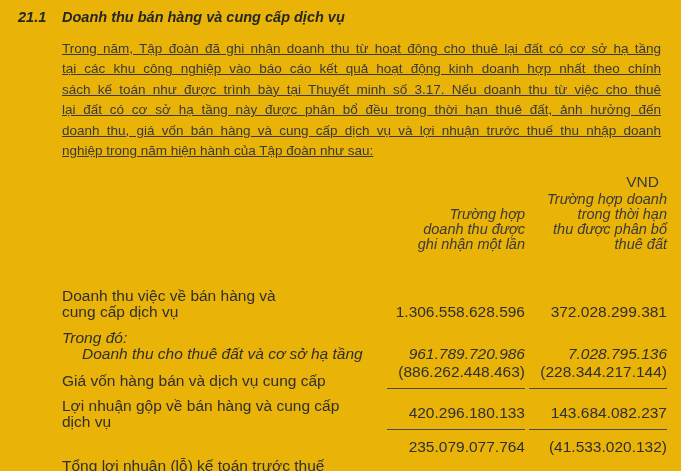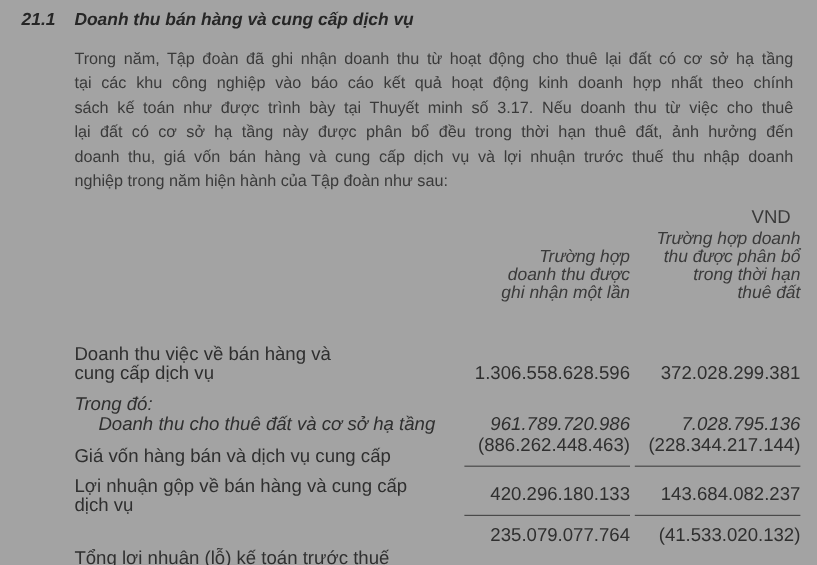--- a/index.html
+++ b/index.html
@@ -5,41 +5,42 @@
   * { margin: 0; padding: 0; box-sizing: border-box; }
   html, body { background: #ffffff; }
   body {
     width: 681px;
     height: 471px;
     overflow: hidden;
     font-family: "Liberation Sans", sans-serif;
     color: #333333;
     -webkit-font-smoothing: antialiased;
   }
-  .page { width: 681px; height: 471px; position: relative; background: #a3a3a3; }
+  .page { width: 681px; height: 471px; position: relative; background: #eab308; }
 
   
   .heading {
     display: flex;
     padding: 9px 0 0 18px;
     font-size: 14.5px;
     font-weight: bold;
     font-style: italic;
     color: #262626;
     line-height: 17px;
   }
   .h-num { width: 44px; flex: none; }
 
   
   .para {
     margin: 13px 0 0 62px;
     width: 599px;
     font-size: 13.5px;
     line-height: 20.4px;
     color: #3a3a3a;
+    text-decoration: underline;
   }
   .jline { text-align: justify; text-align-last: justify; white-space: normal; }
   .jline-last { text-align: left; text-align-last: left; }
 
   
   .table-area {
     margin-left: 62px;
     width: 605px;
     font-size: 15.5px;
     color: #2f2f2f;
@@ -113,22 +114,22 @@
     <div class="vnd">VND</div>
 
     <div class="hdr-row">
       <div class="hdr col1-hdr">
         <div>Trường hợp</div>
         <div>doanh thu được</div>
         <div>ghi nhận một lần</div>
       </div>
       <div class="hdr col2-hdr">
         <div>Trường hợp doanh</div>
+        <div>trong thời hạn</div>
         <div>thu được phân bổ</div>
-        <div>trong thời hạn</div>
         <div>thuê đất</div>
       </div>
     </div>
 
     <div class="row row-net">
       <div class="lbl">
         <div>Doanh thu việc về bán hàng và</div>
         <div>cung cấp dịch vụ</div>
       </div>
       <div class="val">1.306.558.628.596</div>

